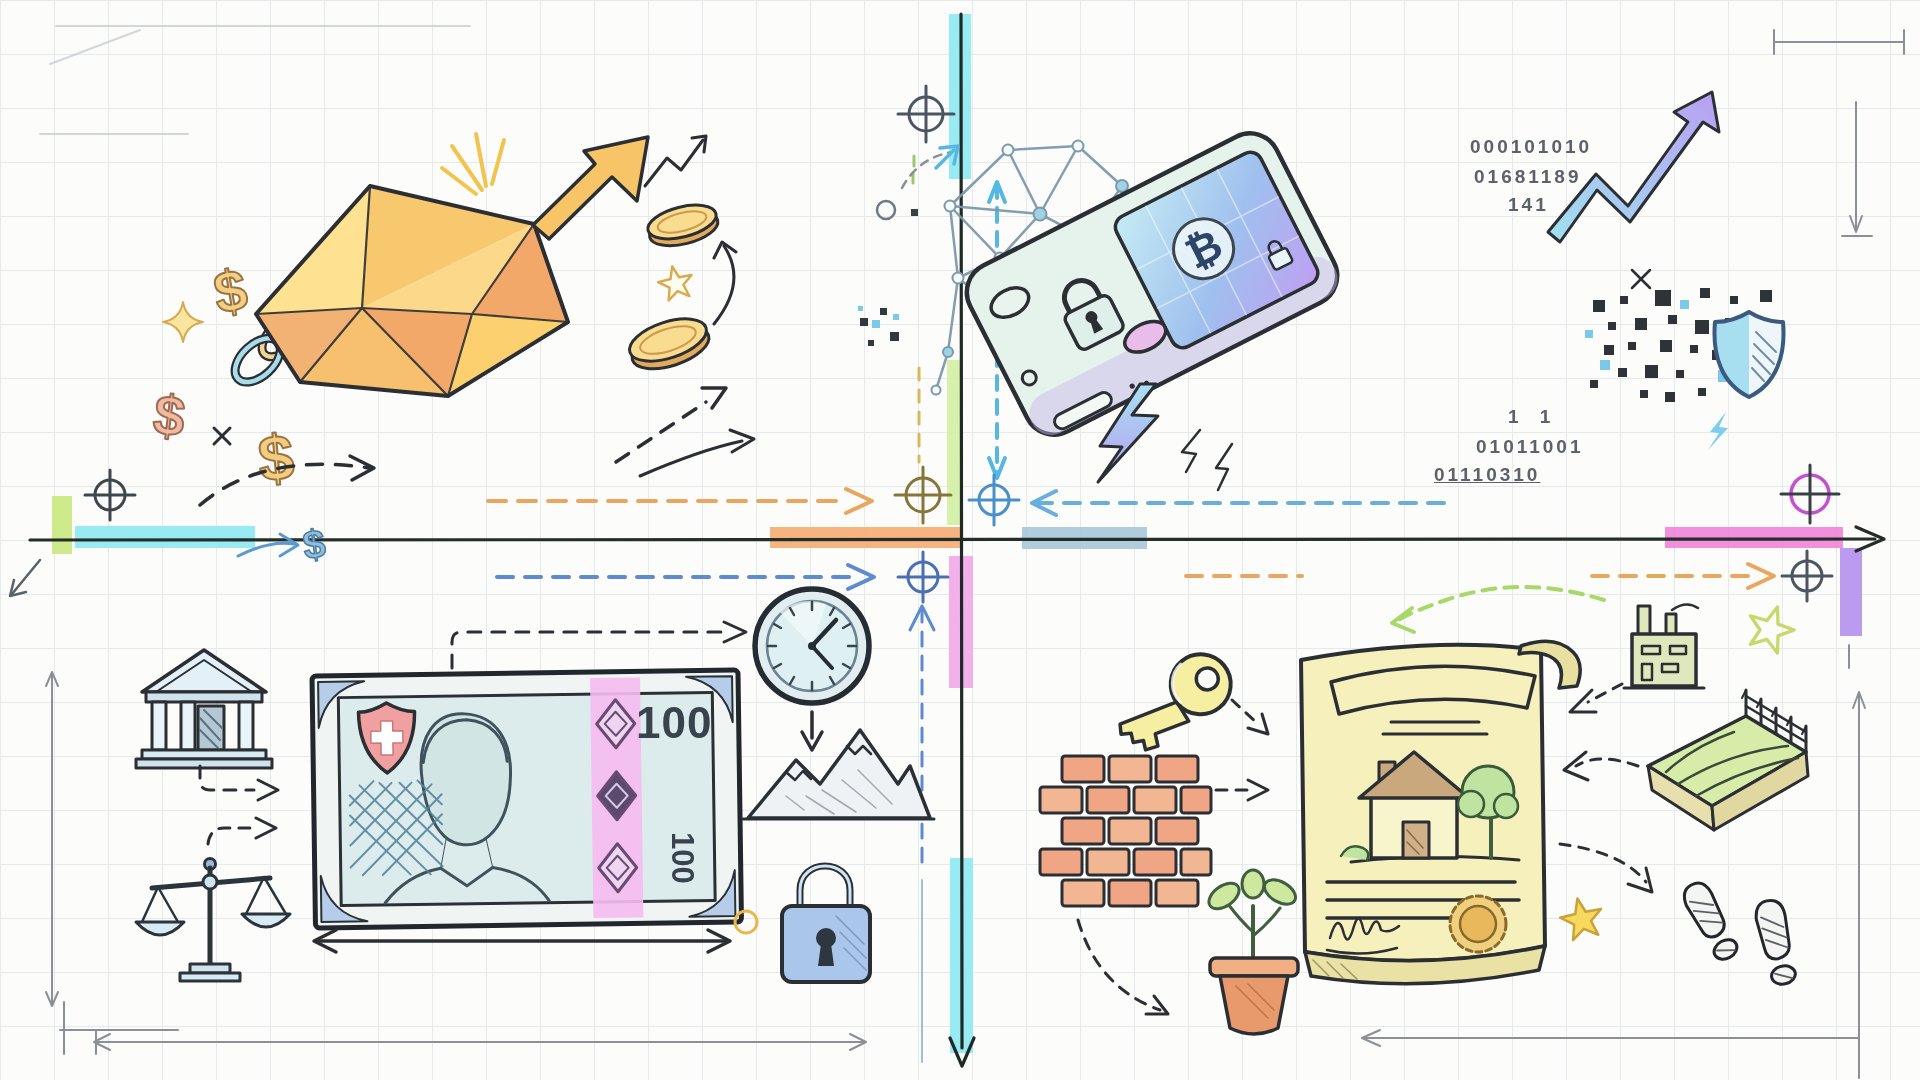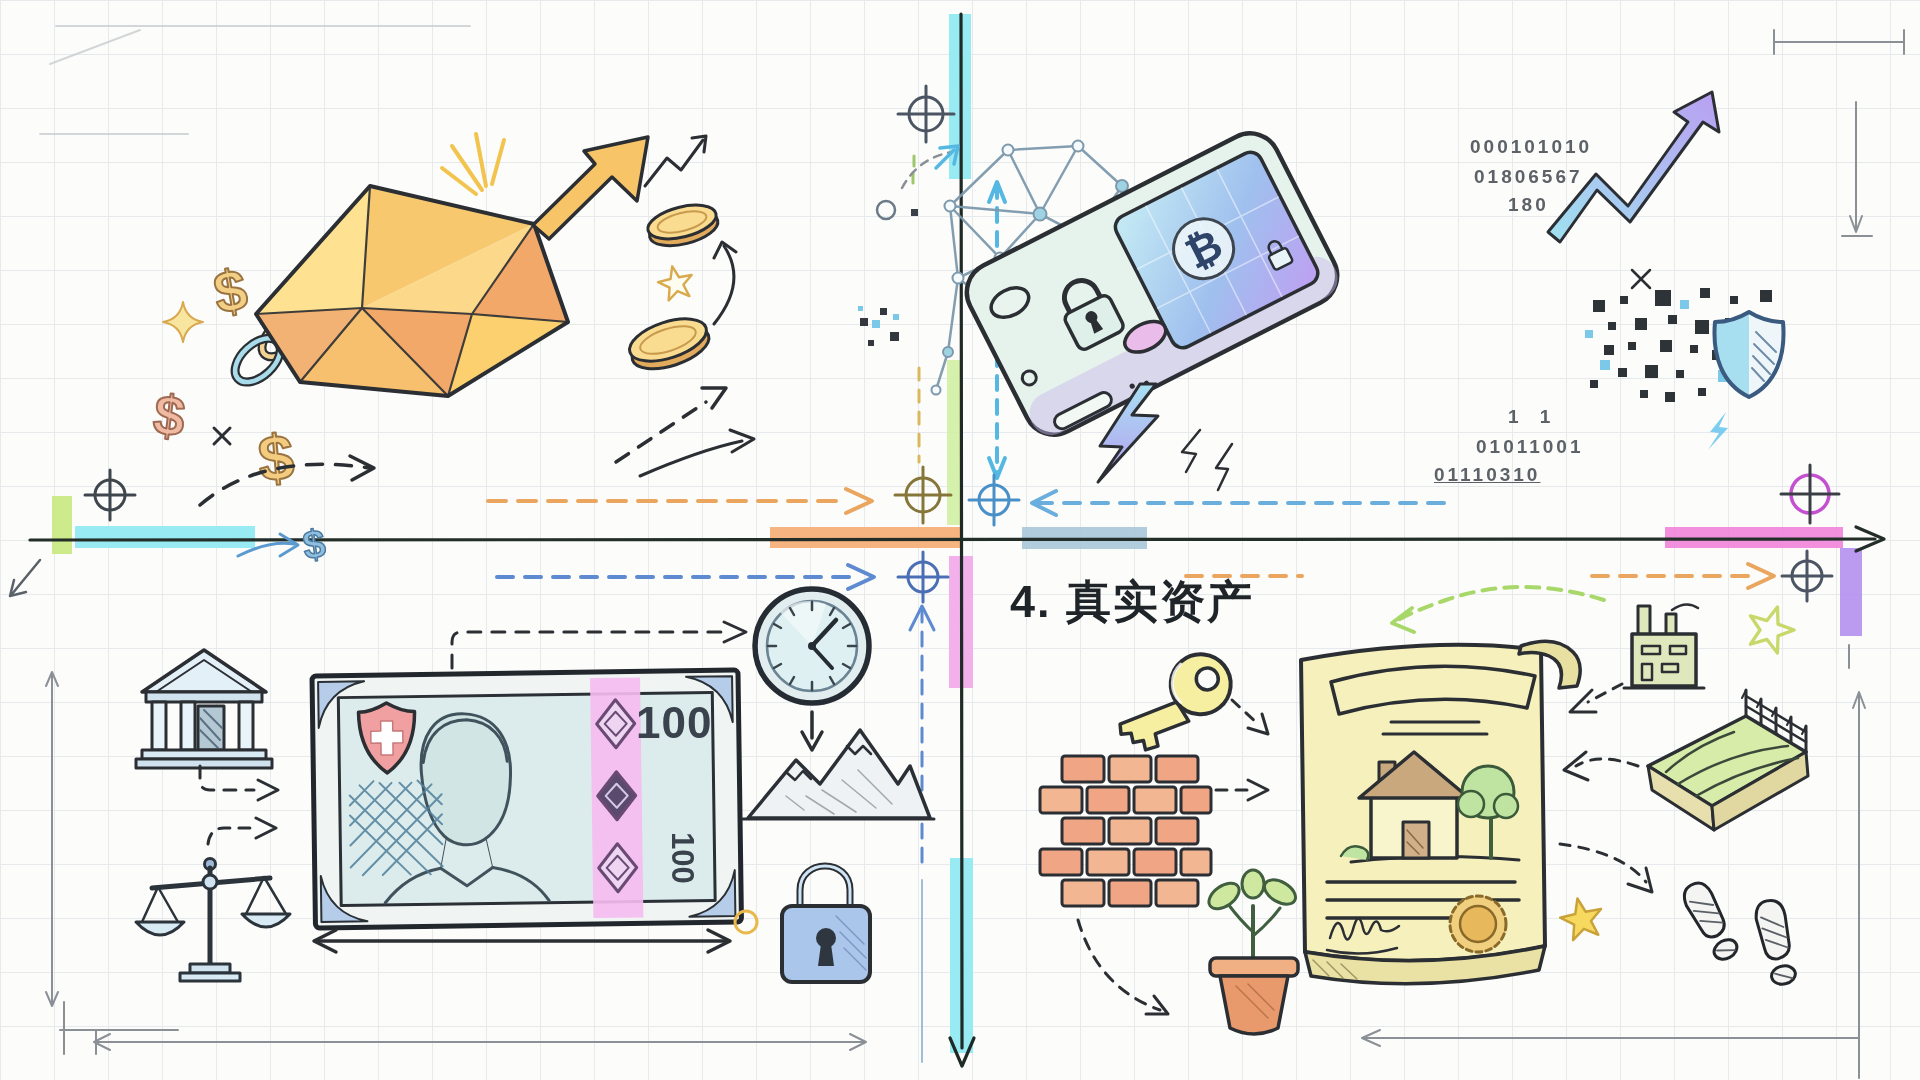--- a/index.html
+++ b/index.html
@@ -698,25 +698,24 @@
     <g stroke="#5a6066" stroke-width="1.8">
             <path d="M8 73 L24 81"></path>
           </g>
   </g>
 </g>
 <g>
   <path transform="translate(1582,920) rotate(-12)" d="M0 -22 L5.3 -7.3 L20.9 -6.8 L8.6 2.8 L12.9 17.8 L0 9 L-12.9 17.8 L-8.6 2.8 L-20.9 -6.8 L-5.3 -7.3 Z" fill="#f6d95e" stroke="#c9a23a" stroke-width="2.5"></path>
 </g>
 </svg>
 
-<div class="txt qlabel" style="left:1010px;top:572px;">4. 真实资产</div>
 
 <div class="txt bin" style="left:1470px;top:136px;">000101010</div>
-<div class="txt bin" style="left:1474px;top:166px;">01806567</div>
-<div class="txt bin" style="left:1508px;top:194px;">180</div>
+<div class="txt bin" style="left:1474px;top:166px;">01681189</div>
+<div class="txt bin" style="left:1508px;top:194px;">141</div>
 <div class="txt bin" style="left:1508px;top:406px;letter-spacing:8px;">1 1</div>
 <div class="txt bin" style="left:1476px;top:436px;">01011001</div>
 <div class="txt bin" style="left:1434px;top:464px;text-decoration:underline;">01110310</div>
 
 <div class="txt note-num" style="left:636px;top:698px;">100</div>
 <div class="txt note-num-rot" style="left:700px;top:832px;">100</div>
 
 </div>
 
 </body></html>

